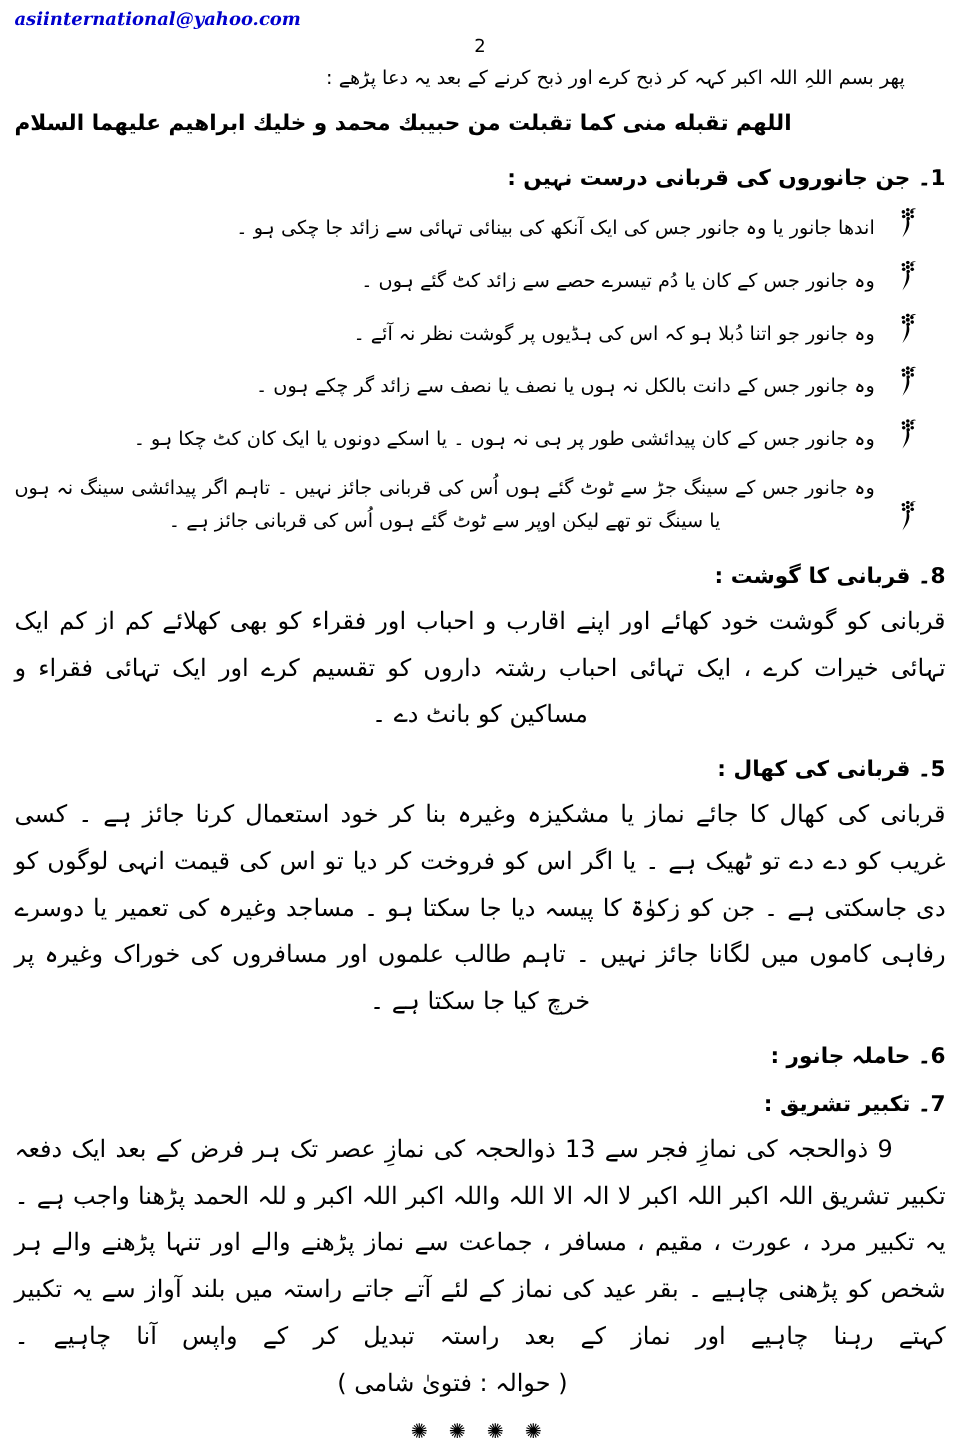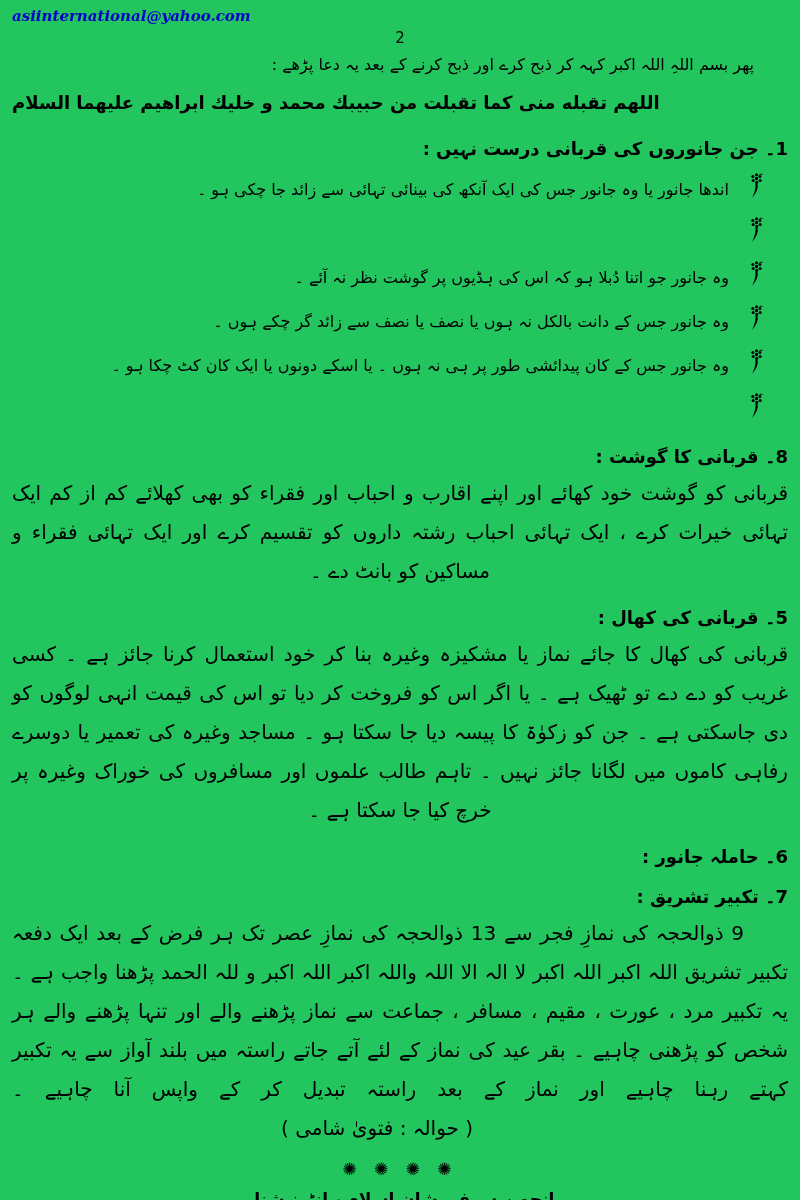--- a/index.html
+++ b/index.html
@@ -1,20 +1,20 @@
 <!DOCTYPE html>
 <html lang="ur"><head>
 <meta charset="utf-8">
 <style>
   html,body{margin:0;padding:0;background:#e8e8e8;}
   .page{
     position:relative;
     width:800px;height:1200px;
     margin:0 auto;
-    background:#22c55e;
+    background:#ffffff;
     box-sizing:border-box;
     padding:6px 12px 0 12px;
     overflow:hidden;
     font-family:"DejaVu Sans", sans-serif;
     color:#000;
   }
   
   .topbar{position:relative;height:24px;}
   .email{
     font-family:"DejaVu Serif", serif;
@@ -122,20 +122,21 @@
               <circle cx="10.9" cy="3.6" r="1.5"></circle>
               <circle cx="11.2" cy="7.4" r="1.5"></circle>
               <circle cx="7.8" cy="9.2" r="1.5"></circle>
               <circle cx="4.1" cy="7.4" r="1.5"></circle>
               <circle cx="3.8" cy="3.6" r="1.5"></circle>
               <path d="M8 10 C 10 14, 8 19, 3 25 C 6 19, 7 14, 6.5 10 Z"></path>
               <path d="M9.5 2.5 C 11 0.5, 13 0.2, 14.5 1.2 C 12.5 1.4, 11 2.2, 9.5 2.5 Z"></path>
             </g>
           </svg>
       </span>
+      <span class="btxt">وہ جانور جس کے کان یا دُم تیسرے حصے سے زائد کٹ گئے ہوں ۔</span>
     </li>
     <li class="bullet">
       <span class="orn">
         <svg width="15" height="27" viewBox="0 0 15 27">
             <g fill="#000">
               <circle cx="7.5" cy="5.5" r="1.7"></circle>
               <circle cx="7.5" cy="1.8" r="1.5"></circle>
               <circle cx="10.9" cy="3.6" r="1.5"></circle>
               <circle cx="11.2" cy="7.4" r="1.5"></circle>
               <circle cx="7.8" cy="9.2" r="1.5"></circle>
@@ -193,20 +194,21 @@
               <circle cx="10.9" cy="3.6" r="1.5"></circle>
               <circle cx="11.2" cy="7.4" r="1.5"></circle>
               <circle cx="7.8" cy="9.2" r="1.5"></circle>
               <circle cx="4.1" cy="7.4" r="1.5"></circle>
               <circle cx="3.8" cy="3.6" r="1.5"></circle>
               <path d="M8 10 C 10 14, 8 19, 3 25 C 6 19, 7 14, 6.5 10 Z"></path>
               <path d="M9.5 2.5 C 11 0.5, 13 0.2, 14.5 1.2 C 12.5 1.4, 11 2.2, 9.5 2.5 Z"></path>
             </g>
           </svg>
       </span>
+      <span class="btxt">وہ جانور جس کے سینگ جڑ سے ٹوٹ گئے ہوں اُس کی قربانی جائز نہیں ۔ تاہم اگر پیدائشی سینگ نہ ہوں یا سینگ تو تھے لیکن اوپر سے ٹوٹ گئے ہوں اُس کی قربانی جائز ہے ۔</span>
     </li>
   </ul>
 
   <div class="urdu sec-heading">8۔ قربانی کا گوشت :</div>
   <p class="urdu para">قربانی کو گوشت خود کھائے اور اپنے اقارب و احباب اور فقراء کو بھی کھلائے کم از کم ایک تہائی خیرات کرے ، ایک تہائی احباب رشتہ داروں کو تقسیم کرے اور ایک تہائی فقراء و مساکین کو بانٹ دے ۔</p>
 
   <div class="urdu sec-heading">5۔ قربانی کی کھال :</div>
   <p class="urdu para">قربانی کی کھال کا جائے نماز یا مشکیزہ وغیرہ بنا کر خود استعمال کرنا جائز ہے ۔ کسی غریب کو دے دے تو ٹھیک ہے ۔ یا اگر اس کو فروخت کر دیا تو اس کی قیمت انہی لوگوں کو دی جاسکتی ہے ۔ جن کو زکوٰۃ کا پیسہ دیا جا سکتا ہو ۔ مساجد وغیرہ کی تعمیر یا دوسرے رفاہی کاموں میں لگانا جائز نہیں ۔ تاہم طالب علموں اور مسافروں کی خوراک وغیرہ پر خرچ کیا جا سکتا ہے ۔</p>
 
   <div class="urdu sec-heading">6۔ حاملہ جانور :</div>

